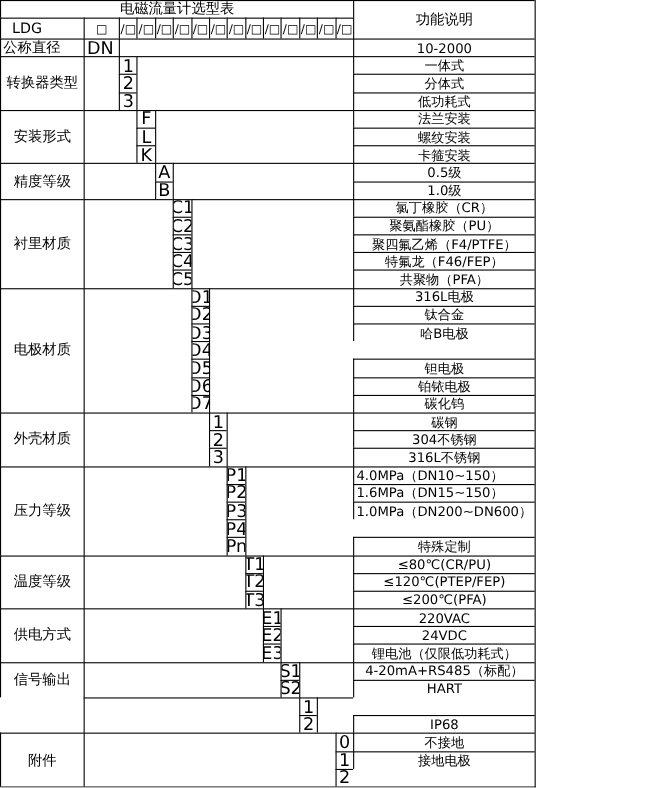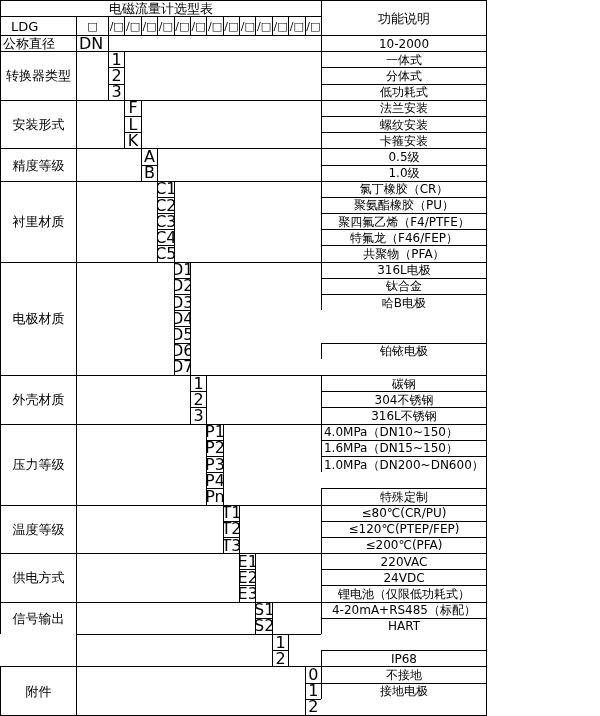--- a/index.html
+++ b/index.html
@@ -107,21 +107,23 @@
   <div class="c code" style="grid-area:18/7/19/8">D2</div>
   <div class="c code" style="grid-area:19/7/20/8">D3</div>
   <div class="c code" style="grid-area:20/7/21/8">D4</div>
   <div class="c code" style="grid-area:21/7/22/8">D5</div>
   <div class="c code" style="grid-area:22/7/23/8">D6</div>
   <div class="c code" style="grid-area:23/7/24/8">D7</div>
   <div class="c" style="grid-area:17/8/24/16"></div>
   <div class="c fn" style="grid-area:17/16/18/17">316L电极</div>
   <div class="c fn" style="grid-area:18/16/19/17">钛合金</div>
   <div class="c fn" style="grid-area:19/16/20/17">哈B电极</div>
+  <div class="c fn" style="grid-area:21/16/22/17">钽电极</div>
   <div class="c fn" style="grid-area:22/16/23/17">铂铱电极</div>
+  <div class="c fn" style="grid-area:23/16/24/17">碳化钨</div>
 
   <div class="c lbl" style="grid-area:24/1/27/2">外壳材质</div>
   <div class="c" style="grid-area:24/2/27/8"></div>
   <div class="c code" style="grid-area:24/8/25/9">1</div>
   <div class="c code" style="grid-area:25/8/26/9">2</div>
   <div class="c code" style="grid-area:26/8/27/9">3</div>
   <div class="c" style="grid-area:24/9/27/16"></div>
   <div class="c fn" style="grid-area:24/16/25/17">碳钢</div>
   <div class="c fn" style="grid-area:25/16/26/17">304不锈钢</div>
   <div class="c fn" style="grid-area:26/16/27/17">316L不锈钢</div>

